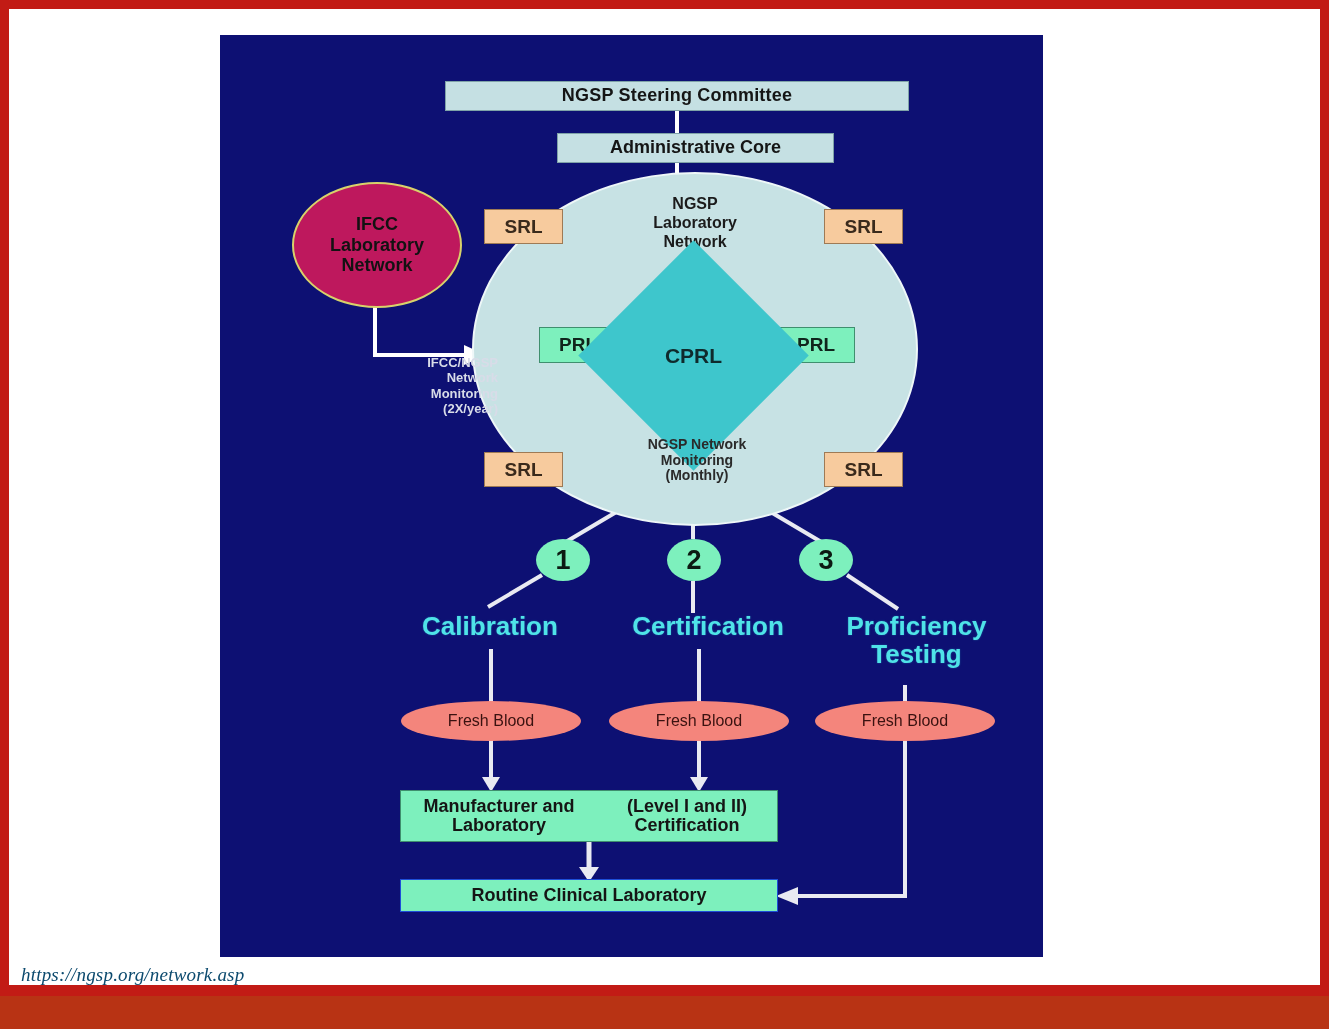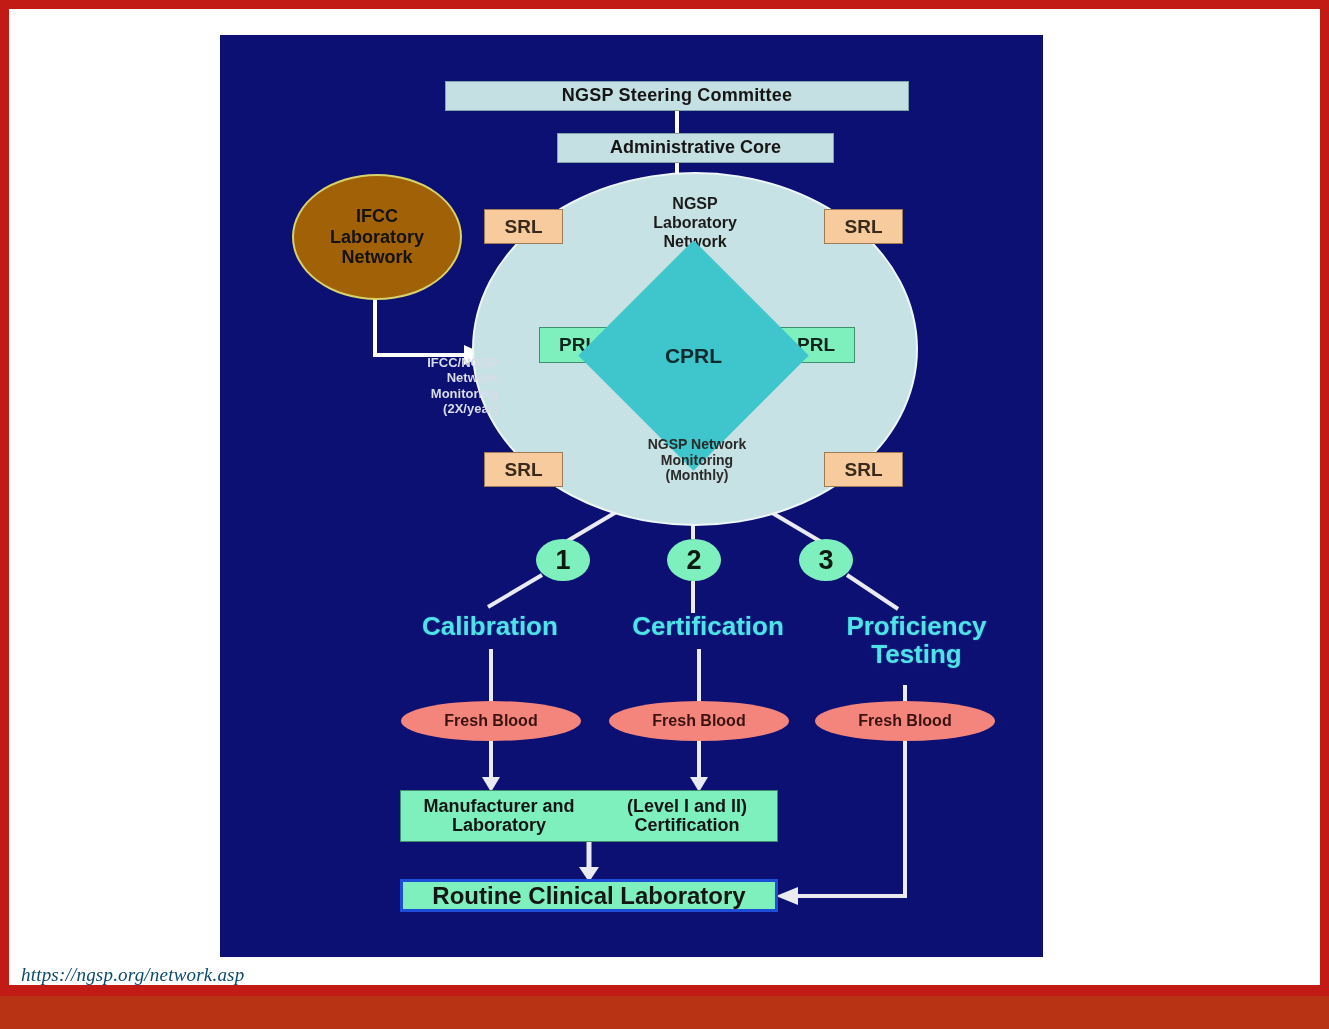--- a/index.html
+++ b/index.html
@@ -51,23 +51,23 @@
     position:absolute;left:355px;top:160px;width:240px;
     text-align:center;color:#1b1b1b;font-weight:bold;font-size:16px;
     line-height:1.18;
   }
   .monitor-label{
     position:absolute;left:362px;top:402px;width:230px;
     text-align:center;color:#2a2a2a;font-weight:bold;font-size:14px;
     line-height:1.12;
   }
   .ellipse-ifcc{
-    position:absolute;left:72px;top:139px;width:166px;height:122px;
+    position:absolute;left:72px;top:147px;width:166px;height:122px;
     border-radius:50%;
-    background:#a16207;border:2px solid #d8d26a;
+    background:#be185d;border:2px solid #d8d26a;
     display:flex;align-items:center;justify-content:center;
     text-align:center;color:#121212;font-weight:bold;font-size:18px;
     line-height:1.16;
   }
   .ifcc-note{
     position:absolute;left:128px;top:320px;width:150px;
     text-align:right;color:#d8dce8;font-weight:bold;font-size:13px;
     line-height:1.18;
   }
   .srl{
@@ -111,34 +111,34 @@
     font-weight:bold;font-size:26px;line-height:1.06;
     text-shadow:0 0 2px rgba(60,220,225,.35);
   }
   .st1{left:170px;top:578px;width:200px;}
   .st2{left:388px;top:578px;width:200px;}
   .st3{left:594px;top:578px;width:205px;}
   .blood{
     position:absolute;width:180px;height:40px;border-radius:50%;
     background:#f4857c;
     display:flex;align-items:center;justify-content:center;
-    color:#3a1210;font-weight:bold;font-size:16px;
+    color:#3a1210;font-weight:normal;font-size:16px;
   }
   .bl1{left:181px;top:666px;}
   .bl2{left:389px;top:666px;}
   .bl3{left:595px;top:666px;}
   .box-mfr{
     left:180px;top:755px;width:378px;height:52px;
     background:#7df0bd;border:1px solid #3f8f6e;
     font-size:18px;flex-direction:row;
   }
   .box-routine{
     left:180px;top:844px;width:378px;height:33px;
-    background:#7df0bd;border:3px solid #1d4ed8;
-    font-size:24px;
+    background:#7df0bd;border:1px solid #1d4ed8;
+    font-size:18px;
   }
   .url{
     position:absolute;left:12px;top:955px;
     font-family:"Liberation Serif", serif;
     font-style:italic;font-size:19px;color:#0c4a6e;
     letter-spacing:.2px;
   }
   svg.lines{position:absolute;left:0;top:0;width:823px;height:923px;pointer-events:none;}
 </style>
 </head>

